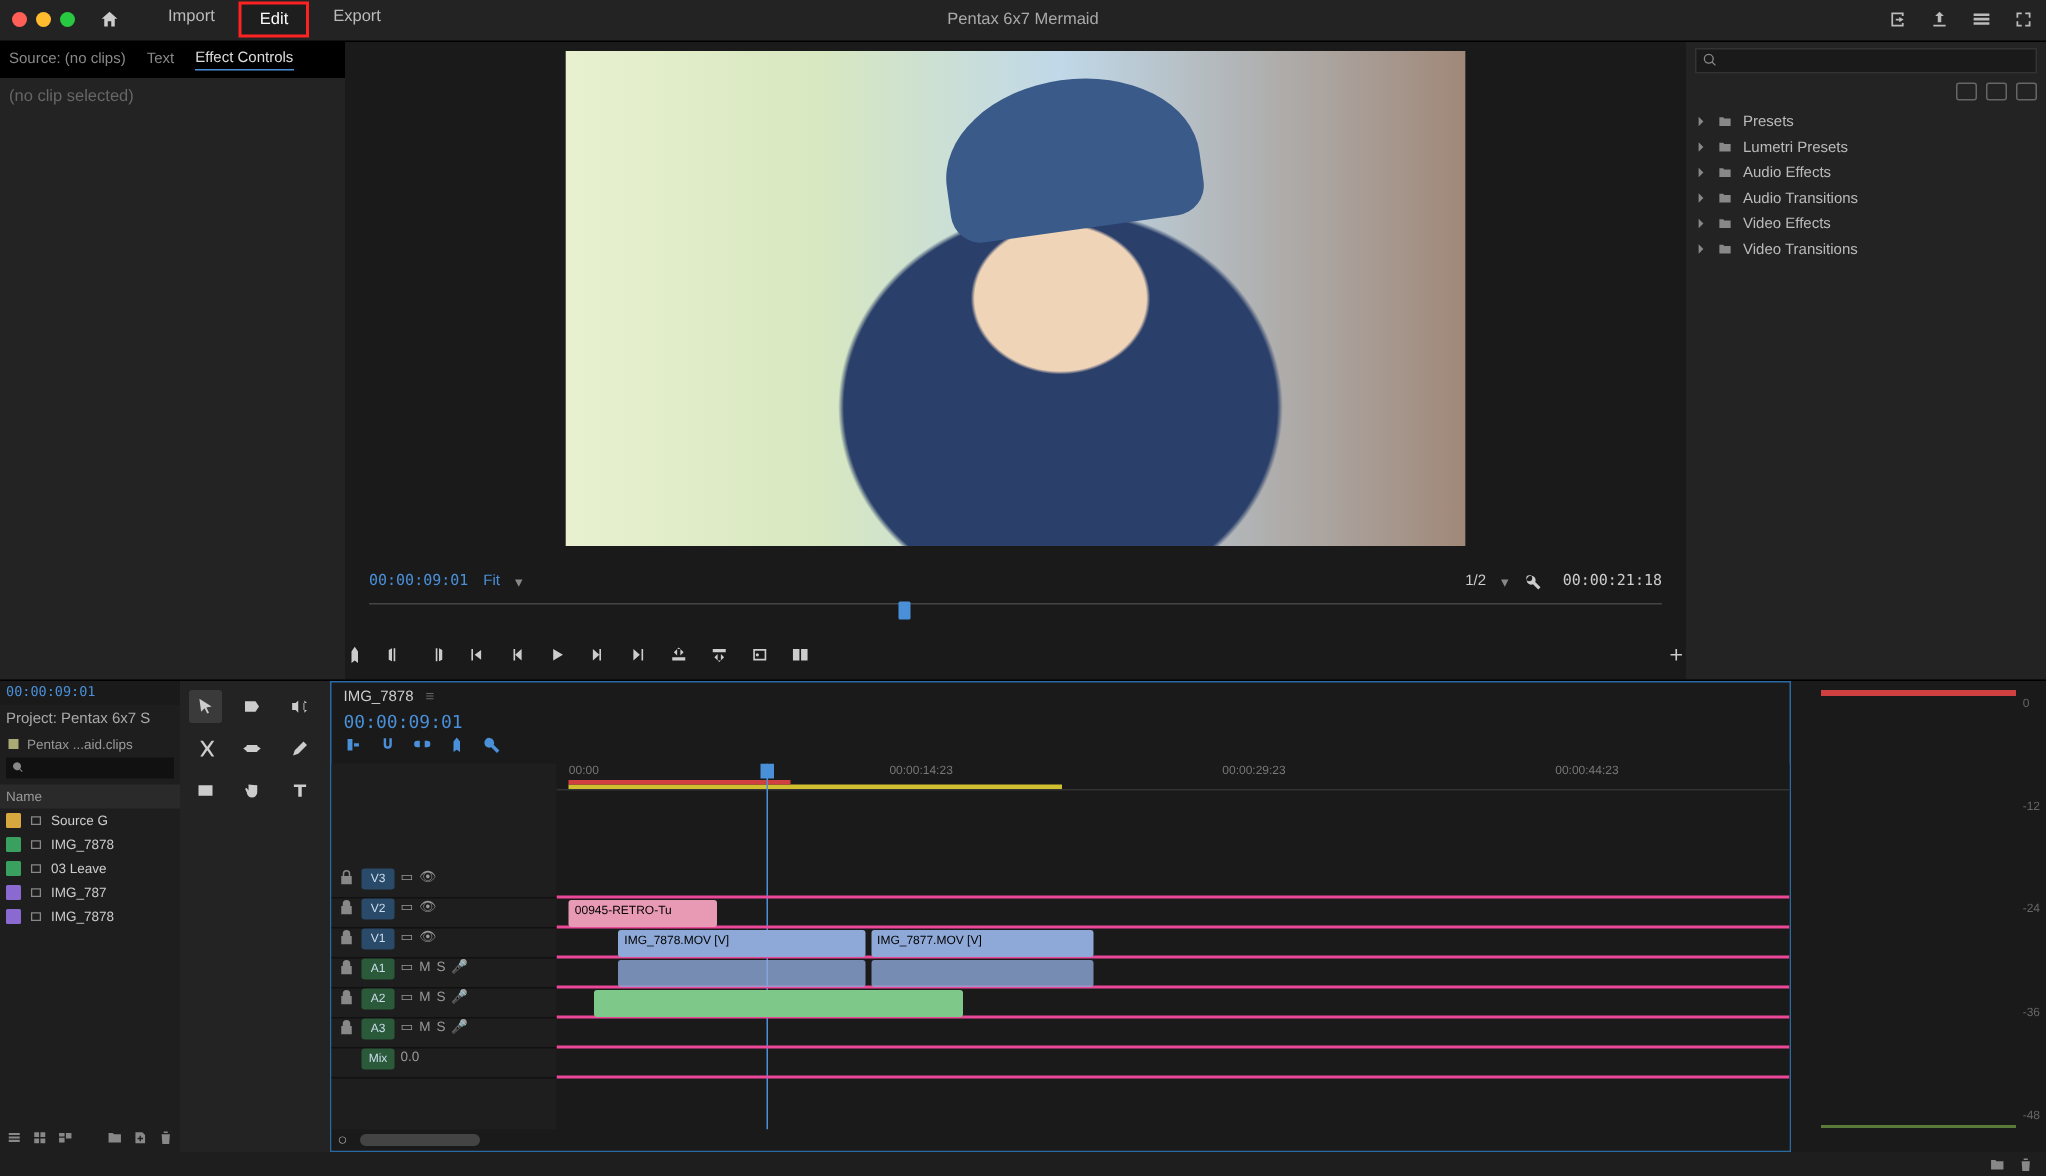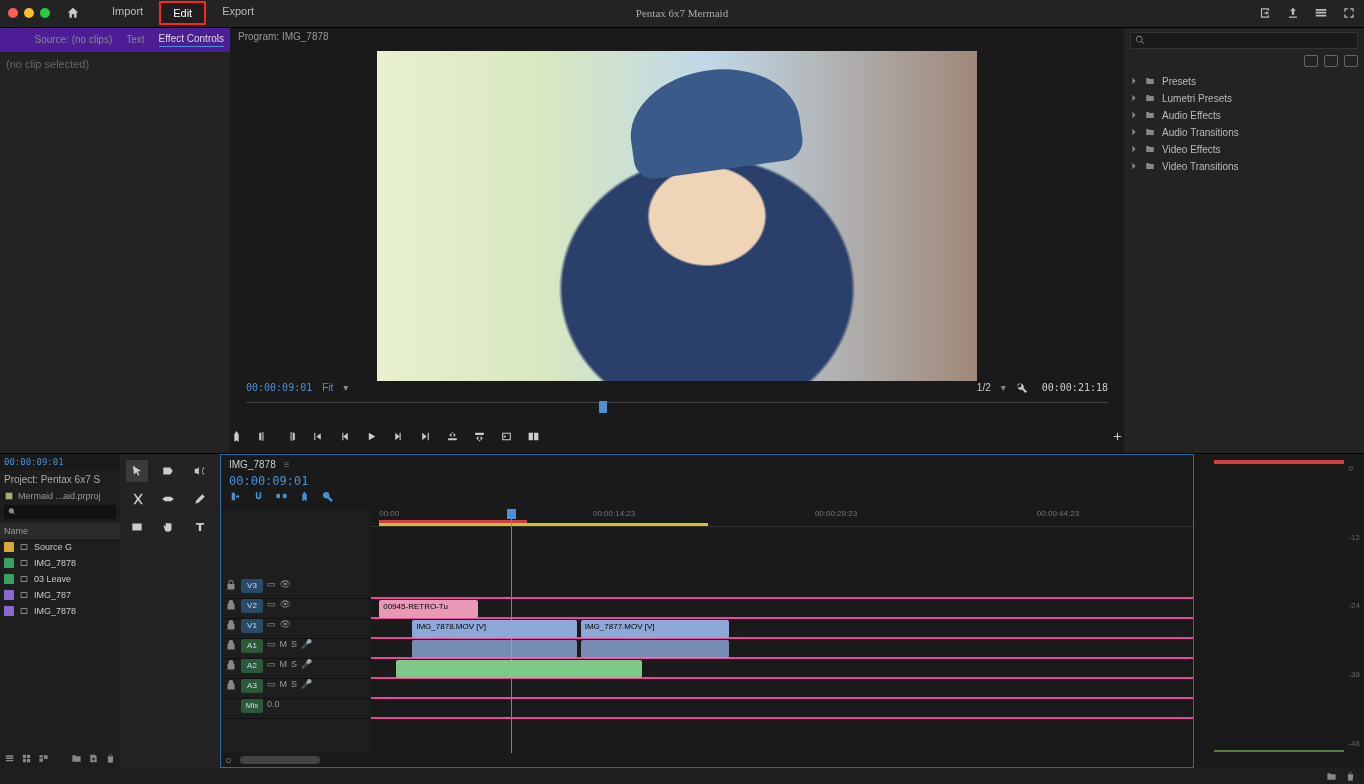--- a/index.html
+++ b/index.html
@@ -6,27 +6,27 @@
 body { background: #1a1a1a; color: #a0a0a0; font-size: 11px; width: 1364px; height: 784px; overflow: hidden; display: flex; flex-direction: column; }
 .topbar { height: 28px; background: #232323; display: flex; align-items: center; padding: 0 8px; border-bottom: 1px solid #000; }
 .traffic-lights { display: flex; gap: 6px; margin-right: 16px; }
 .tl { width: 10px; height: 10px; border-radius: 50%; }
 .tl.red { background: #ff5f57; } .tl.yellow { background: #febc2e; } .tl.green { background: #28c840; }
 .home-icon { width: 14px; height: 14px; fill: #ccc; cursor: pointer; margin-right: 20px; }
 .top-tabs { display: flex; gap: 4px; }
 .top-tab { padding: 4px 12px; cursor: pointer; color: #bbb; }
 .top-tab.active { color: #fff; }
 .top-tab.highlighted { border: 2px solid #ff2222; background: #1e1e1e; }
-.title-center { position: absolute; left: 50%; transform: translateX(-50%); color: #aaa; font-family: Liberation Serif, serif; }
+.title-center { position: absolute; left: 50%; transform: translateX(-50%); color: #aaa; }
 .top-right-icons { margin-left: auto; display: flex; gap: 14px; }
 .top-right-icons svg { width: 14px; height: 14px; fill: #bbb; cursor: pointer; }
 
 .main { flex: 1; display: flex; }
 .left-col { width: 230px; display: flex; flex-direction: column; }
-.panel-tabs { display: flex; height: 24px; align-items: center; padding: 0 6px; background: #4c1d95; gap: 14px; justify-content: flex-end; }
+.panel-tabs { display: flex; height: 24px; align-items: center; padding: 0 6px; background: #000000; gap: 14px; }
 .panel-tab { color: #888; cursor: pointer; font-size: 10px; }
 .panel-tab.active { color: #ddd; border-bottom: 1px solid #4a90d9; padding-bottom: 2px; }
 .no-clip { flex: 1; background: #232323; padding: 6px; color: #666; }
 
 .center-col { flex: 1; display: flex; flex-direction: column; }
 .program-panel { height: 350px; background: #1a1a1a; display: flex; flex-direction: column; }
 .program-header { height: 22px; padding: 3px 8px; color: #999; font-size: 10px; }
 .viewer { flex: 1; display: flex; justify-content: center; padding: 6px 0; }
 .viewer-img { width: 600px; height: 330px; background: #333; position: relative; overflow: hidden; }
 .transport-bar { padding: 4px 16px; color: #4a90d9; display: flex; align-items: center; gap: 10px; font-size: 10px; }
@@ -151,21 +151,20 @@
     <div class="panel-tabs">
       <span class="panel-tab">Source: (no clips)</span>
       <span class="panel-tab">Text</span>
       <span class="panel-tab active">Effect Controls</span>
     </div>
     <div class="no-clip">(no clip selected)</div>
   </div>
 
   <div class="center-col">
     <div class="program-panel">
-      <div class="program-header">Program: IMG_7878</div>
       <div class="viewer">
         <div class="viewer-img">
           <div class="portrait"></div>
           <div class="cap"></div>
         </div>
       </div>
     </div>
     <div class="transport-bar">
       <span class="tc">00:00:09:01</span>
       <span>Fit</span>
@@ -296,21 +295,21 @@
 
 <div class="bottom">
 
   <div class="bottom-left">
     <div class="source-tc">00:00:09:01</div>
     <div class="project-header">Project: Pentax 6x7 S</div>
     <div class="project-file">
       <svg width="10" height="10" fill="#aa7" viewBox="0 0 24 24">
           <path d="M4 4h16v16H4z"></path>
         </svg>
-      <span>Mermaid ...aid.prproj</span>
+      <span>Pentax ...aid.clips</span>
     </div>
     <div class="project-search">
       <svg width="9" height="9" fill="#888" viewBox="0 0 24 24">
           <path d="M10 2a8 8 0 105 14.3l5 5 1.4-1.4-5-5A8 8 0 0010 2z"></path>
         </svg>
       <input style="">
     </div>
     <div class="bin-header">Name</div>
     <div class="bin-items" id="bin-items">
         <div class="bin-item">

